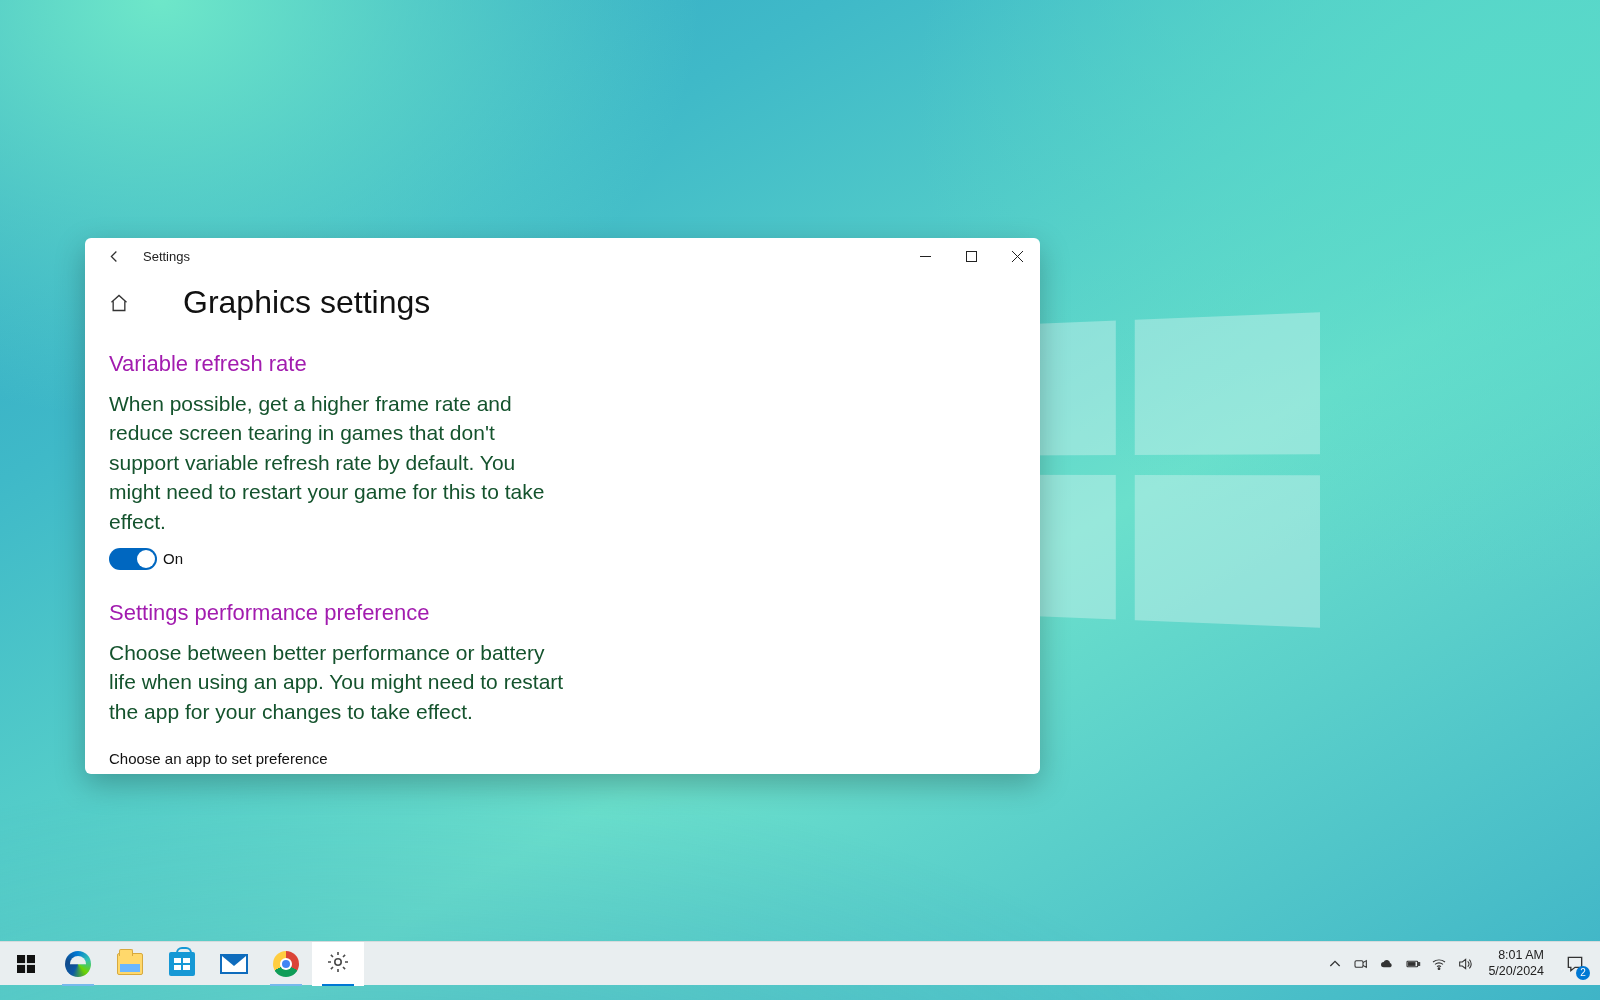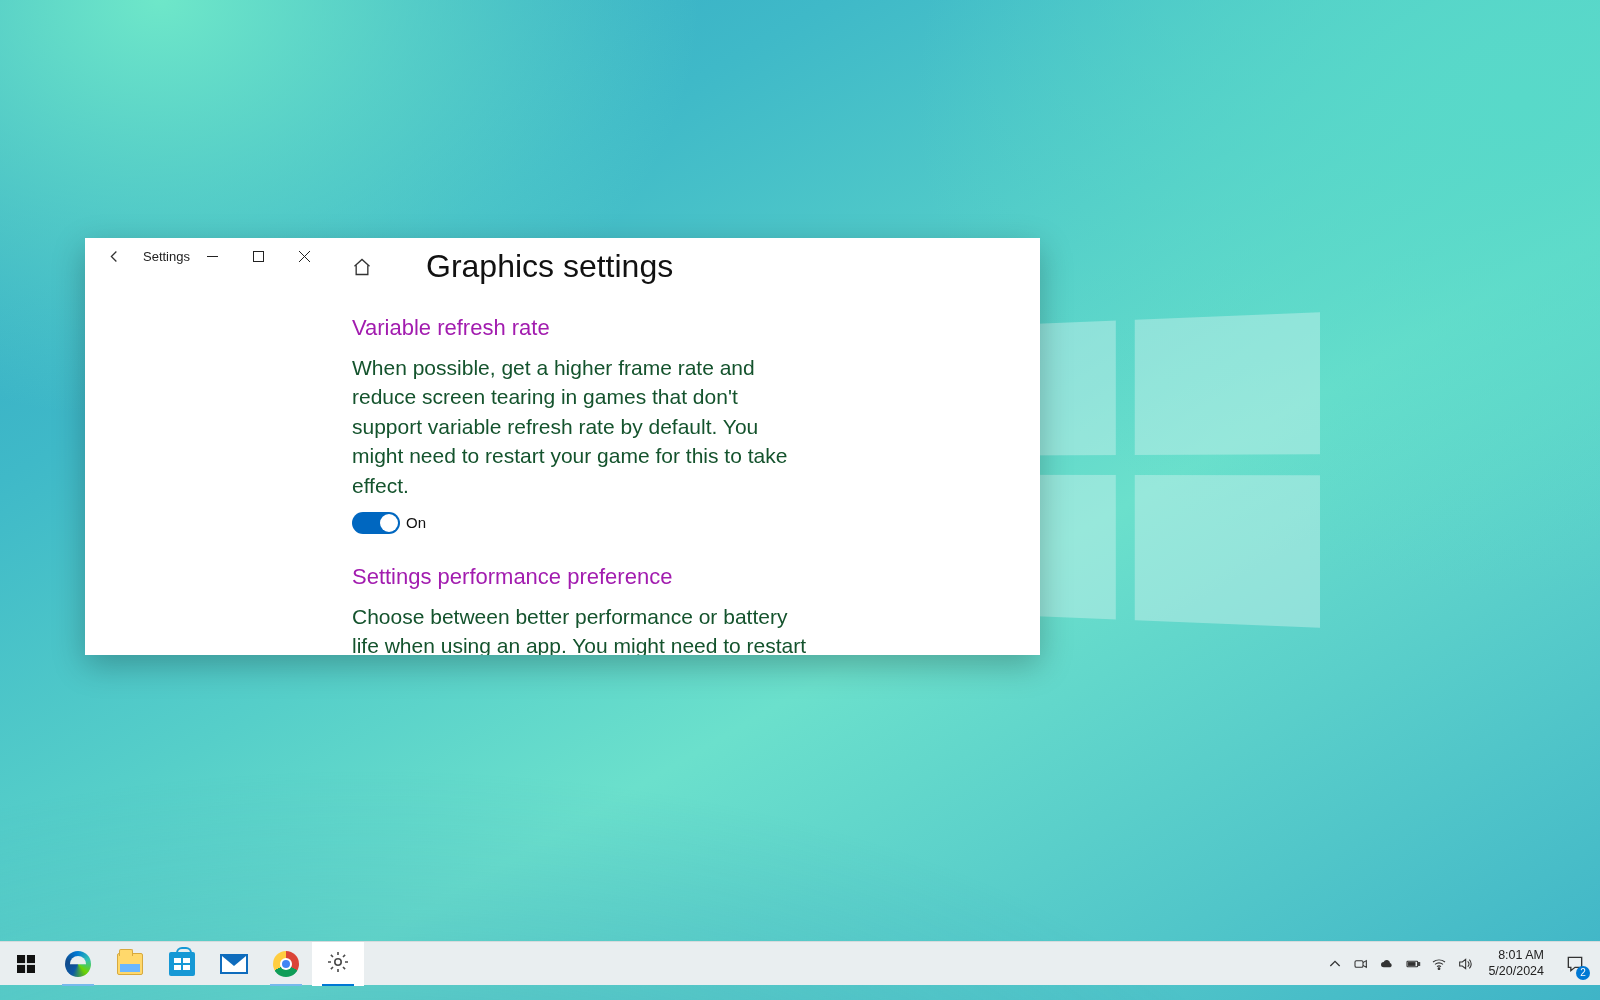--- a/index.html
+++ b/index.html
@@ -35,26 +35,27 @@
 .winlogo .q { position: absolute; background: #cdf2ee; }
 .winlogo .q1 { left: 0;   top: 0;   width: 175px; height: 135px; }
 .winlogo .q2 { left: 195px; top: 0;   width: 185px; height: 135px; }
 .winlogo .q3 { left: 0;   top: 155px; width: 175px; height: 145px; }
 .winlogo .q4 { left: 195px; top: 155px; width: 185px; height: 145px; }
 
 
 .window {
   position: absolute;
   left: 85px; top: 238px;
-  width: 955px; height: 417px;
+  width: 955px; height: 536px;
   background: #fff;
   box-shadow: 0 10px 30px rgba(0,0,0,0.25);
   z-index: 5;
-  display: flex; flex-direction: row;
+  display: flex; flex-direction: column;
   overflow: hidden;
+  border-radius: 6px;
 }
 
 .titlebar {
   height: 36px;
   display: flex; align-items: center;
   padding-left: 14px;
   color: #222; font-size: 13px;
 }
 .titlebar .back {
   width: 30px; height: 30px; display:flex; align-items:center; justify-content:center;
@@ -220,20 +221,21 @@
       <p class="body-text">When possible, get a higher frame rate and reduce screen tearing in games that don't support variable refresh rate by default. You might need to restart your game for this to take effect.</p>
       <div class="toggle-row">
         <div class="toggle">
           <div class="knob"></div>
         </div>
         <span class="toggle-label">On</span>
       </div>
 
       <h2>Settings performance preference</h2>
       <p class="body-text" style="max-width:460px">Choose between better performance or battery life when using an app. You might need to restart the app for your changes to take effect.</p>
+      <p class="subtext">Choose an app to set preference</p>
     </div>
   </div>
 
   <div class="taskbar">
     <div class="tb-left">
       <div class="tb-item">
         <svg class="ico-start" viewBox="0 0 20 20">
           <rect class="q" x="0" y="0" width="9" height="9"></rect>
             <rect class="q" x="11" y="0" width="9" height="9"></rect>
           <rect class="q" x="0" y="11" width="9" height="9"></rect>

